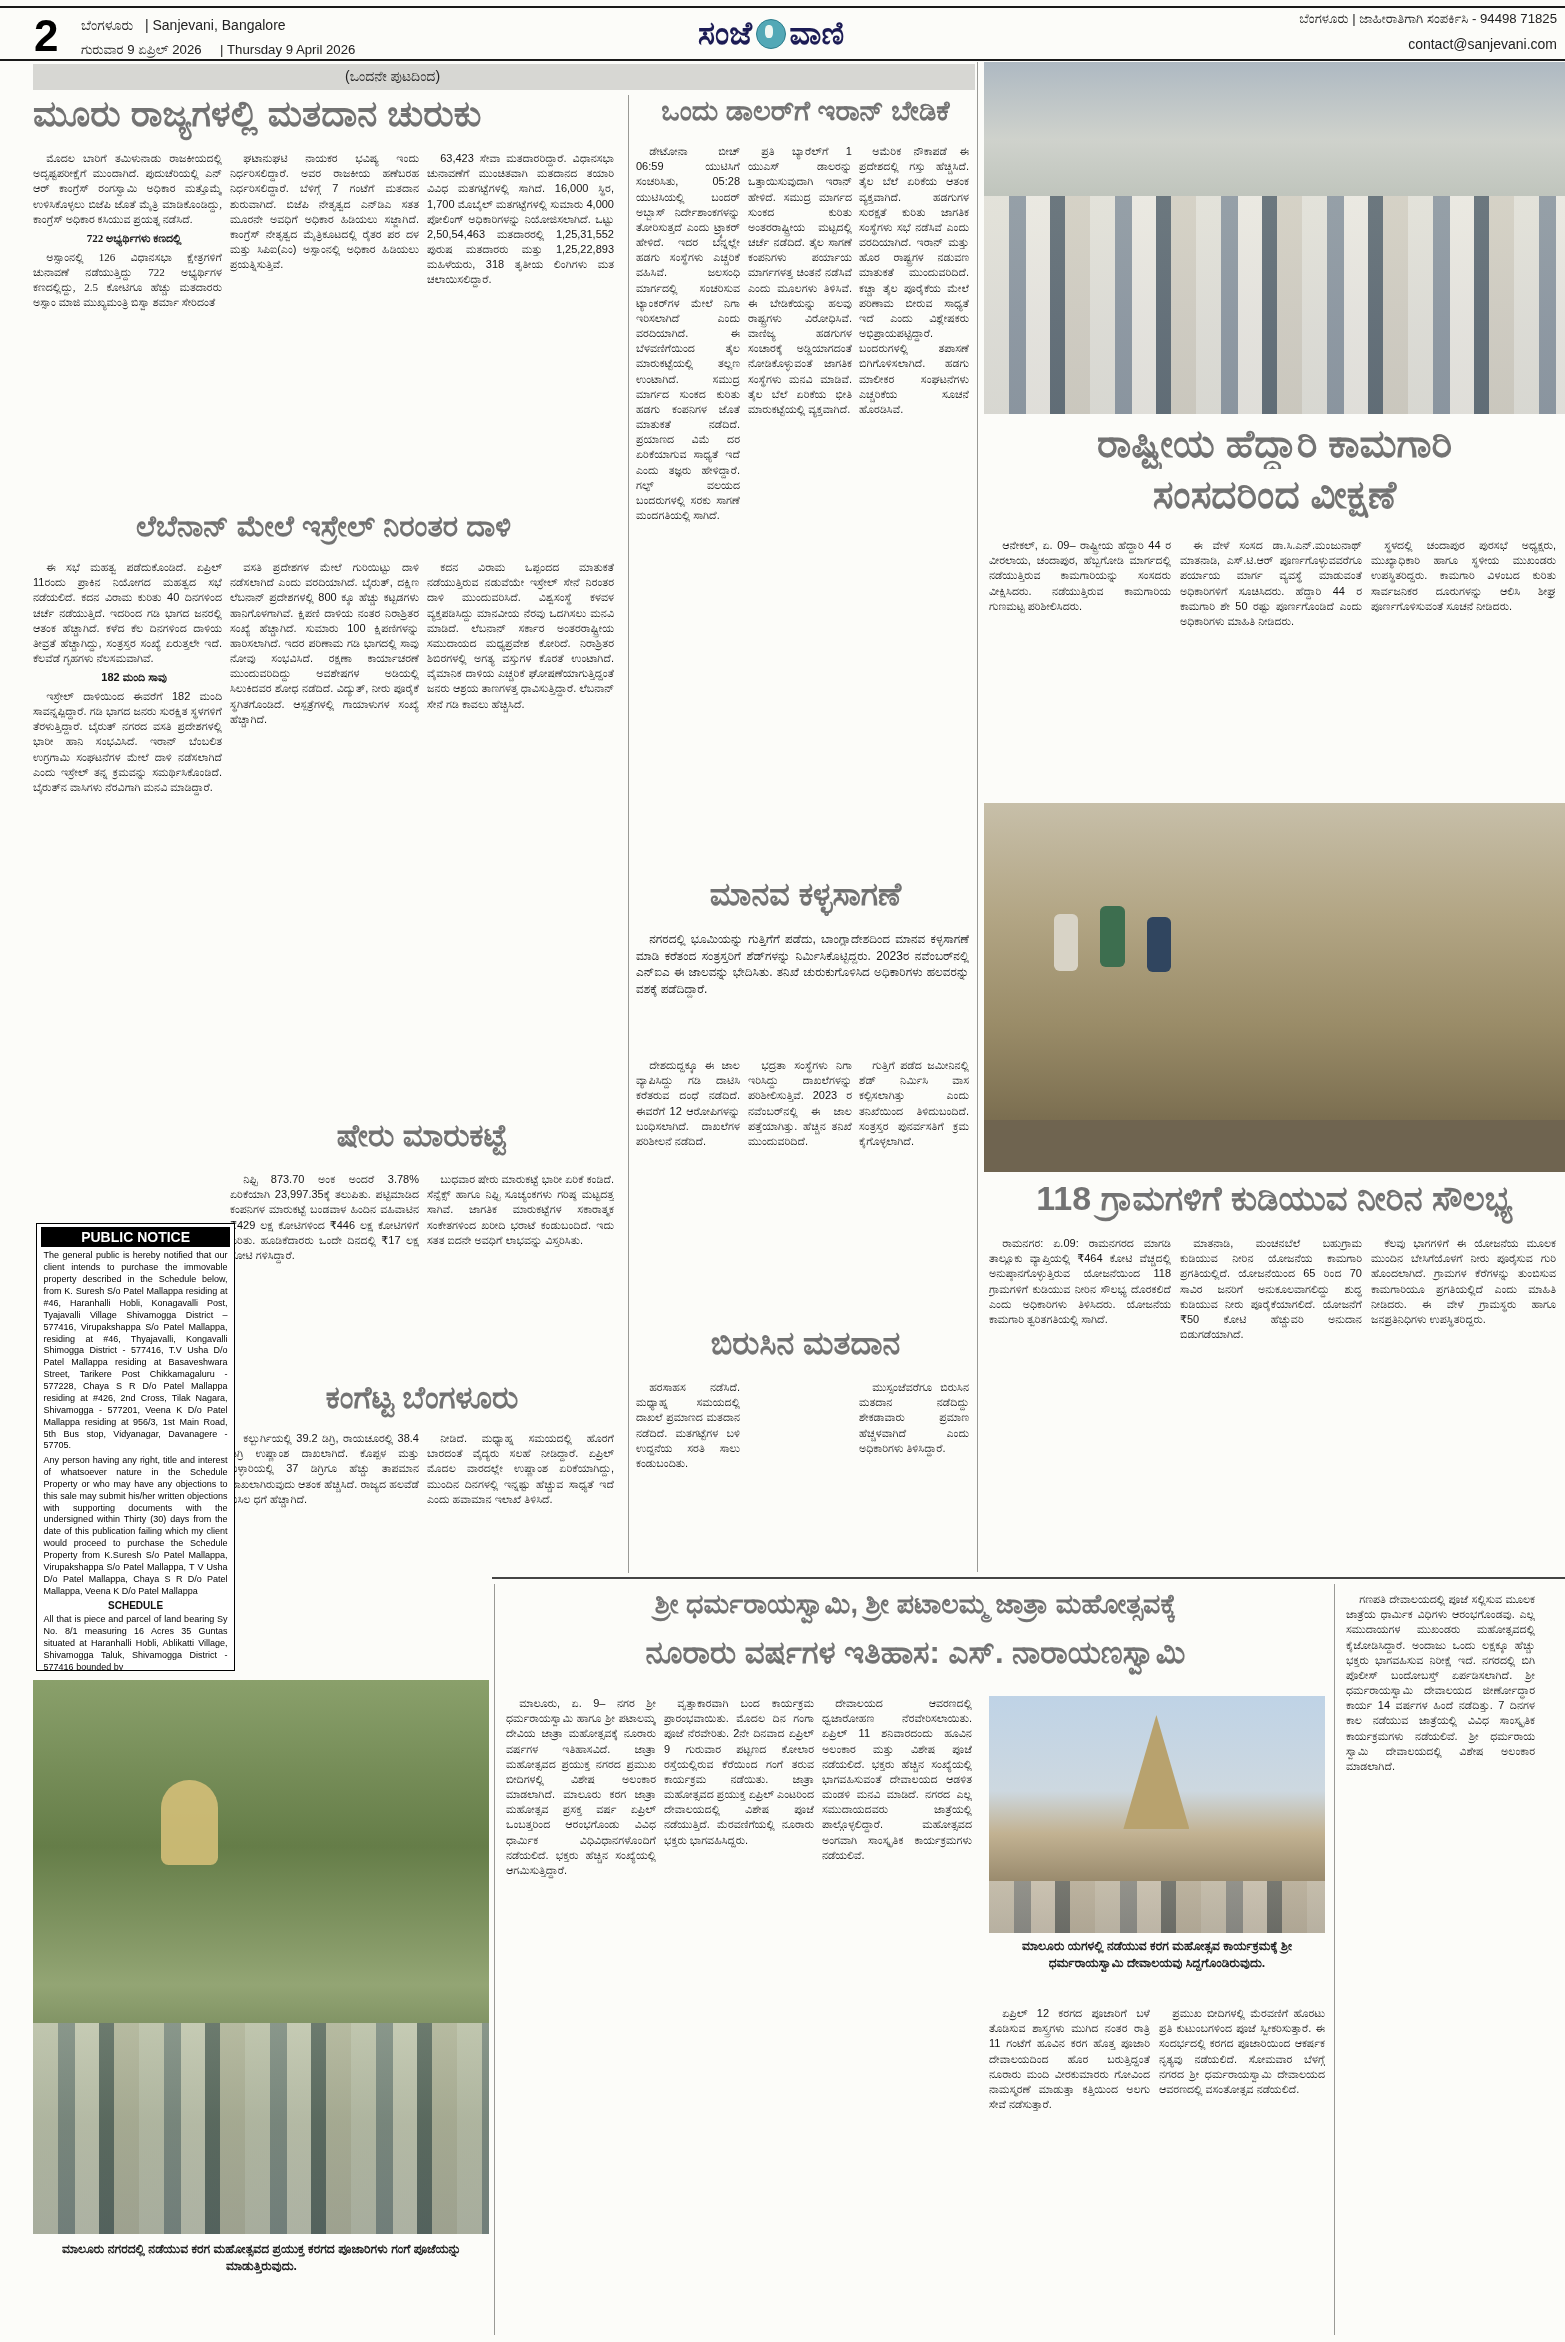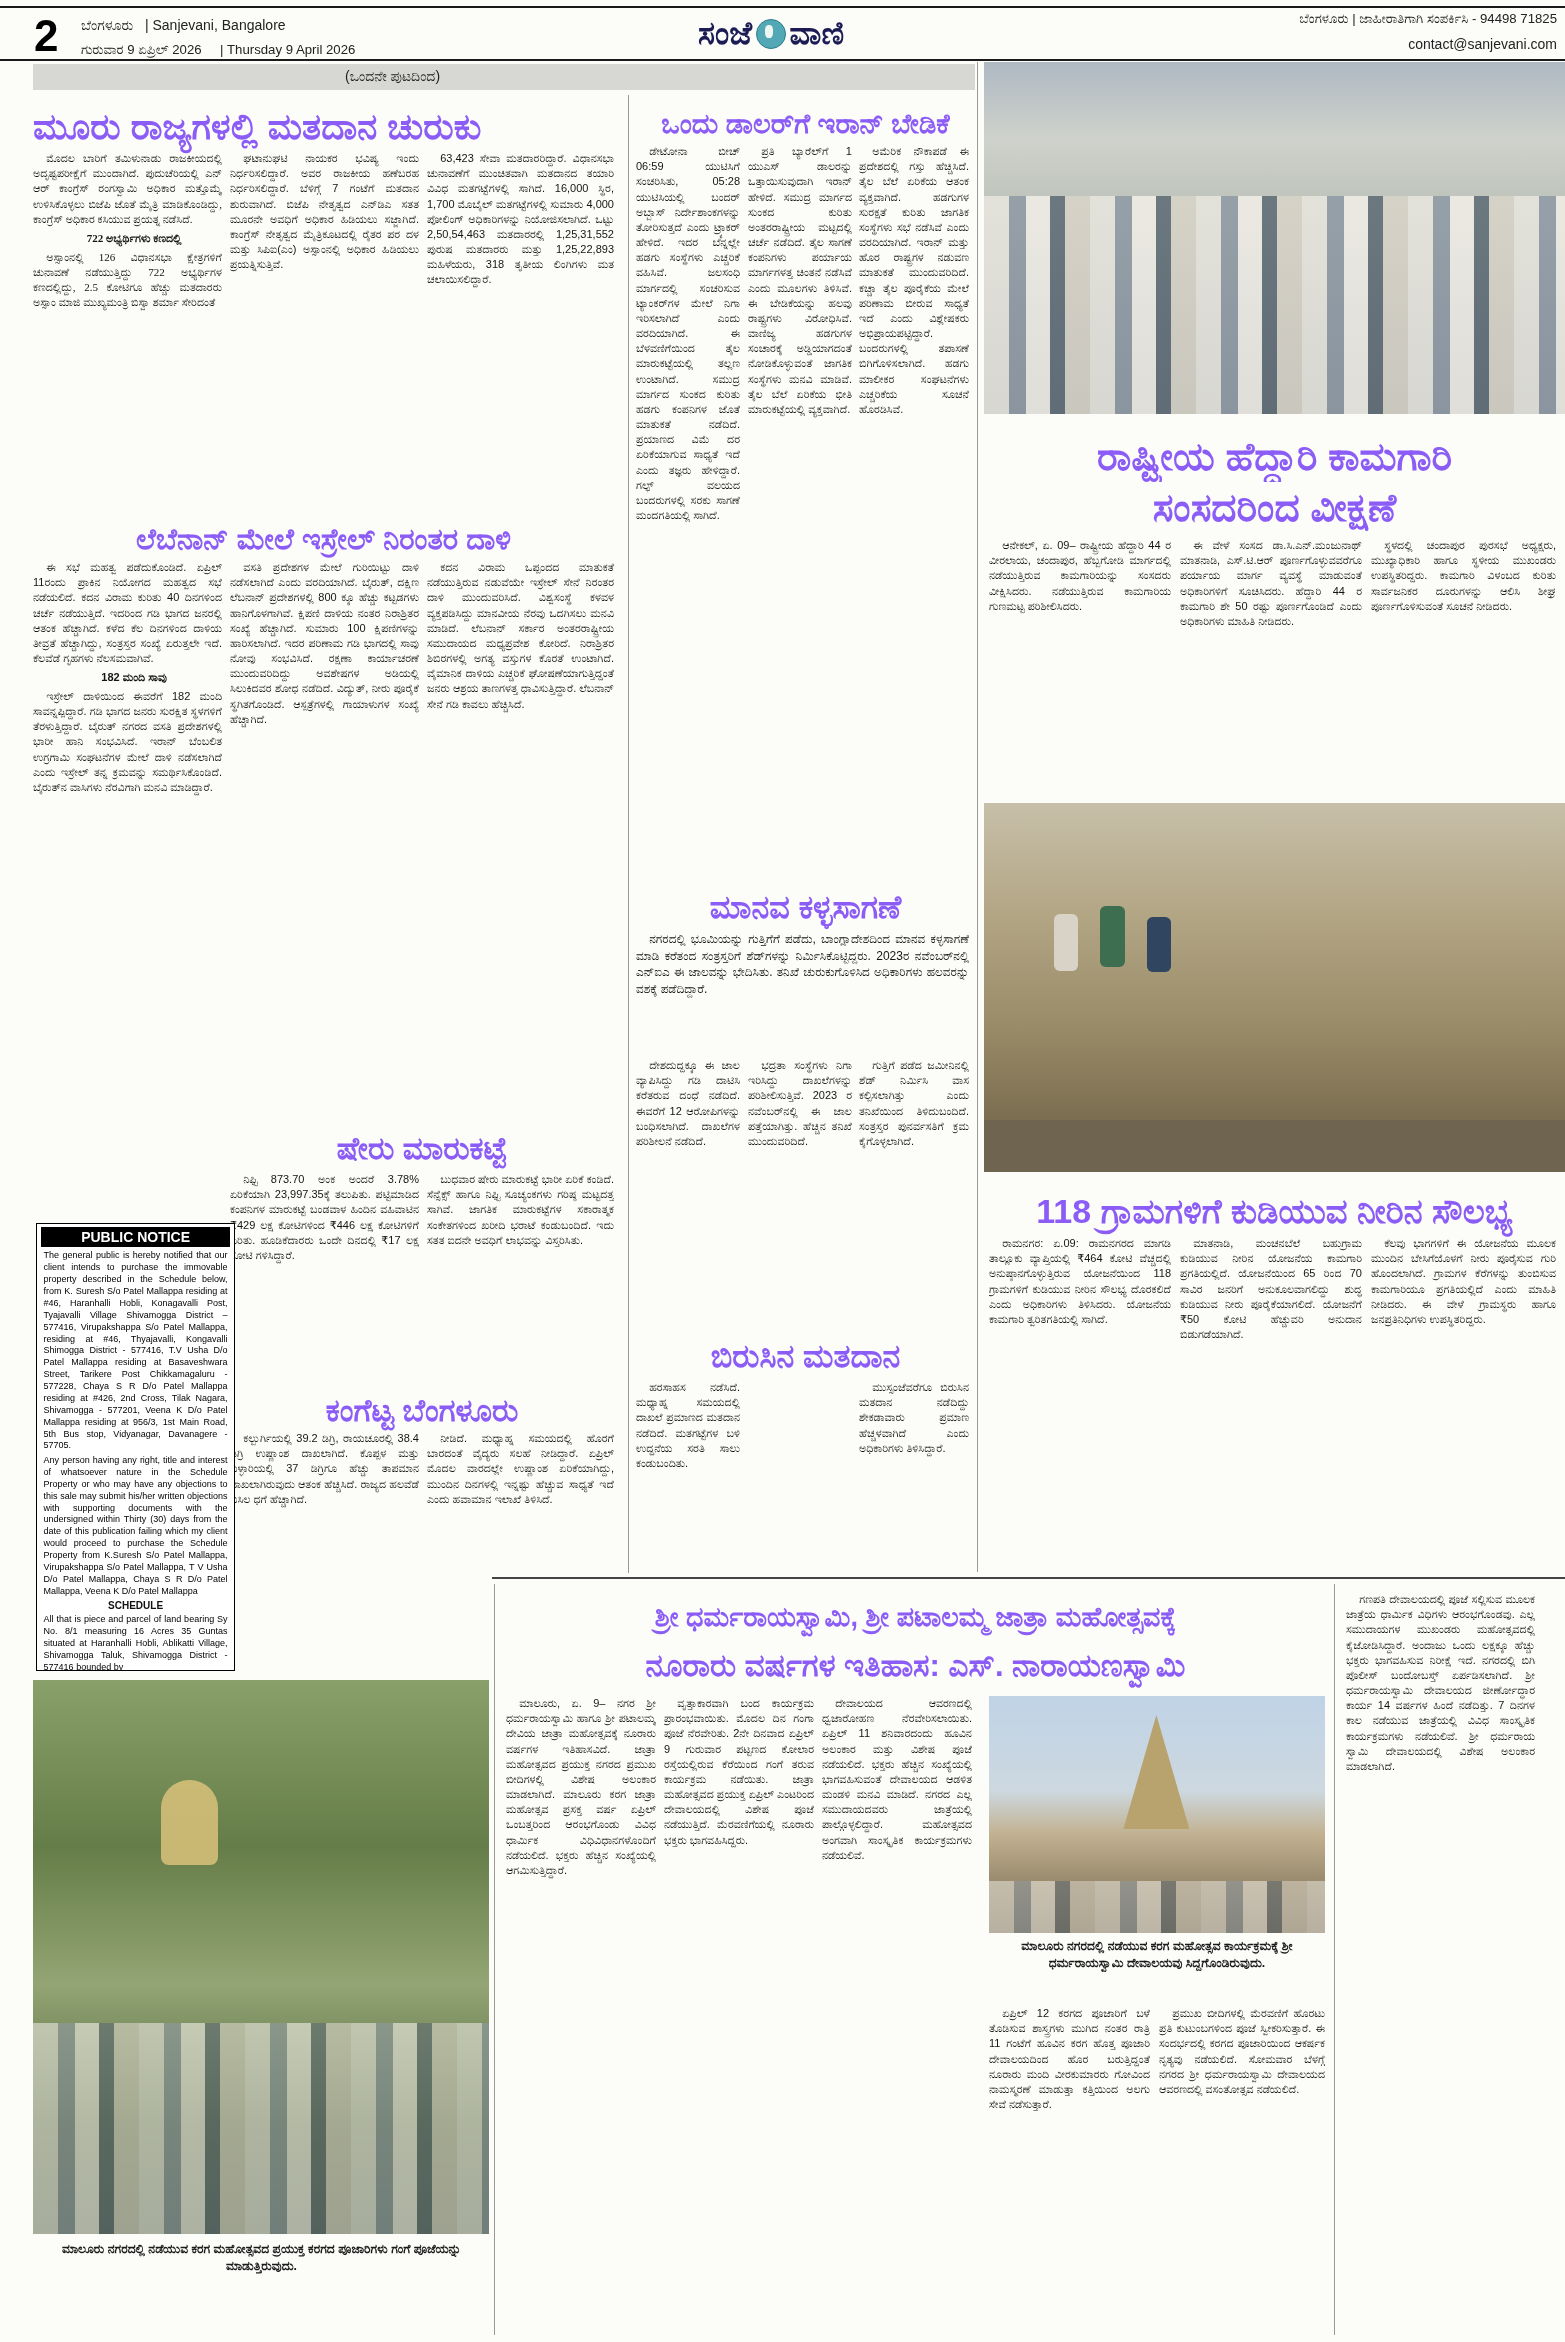--- a/index.html
+++ b/index.html
@@ -4,21 +4,21 @@
 <style>
   html,body{margin:0;padding:0;background:#e8e8e4;}
   .page{position:relative;width:1565px;height:2342px;background:#fcfcf9;margin:0 auto;
         font-family:"Liberation Sans","DejaVu Sans",sans-serif;color:#111;overflow:hidden;}
   .abs{position:absolute;}
   .rule{position:absolute;background:#1a1a1a;}
   .vrule{position:absolute;background:#9a9a96;width:0.9px;}
   .col{position:absolute;overflow:hidden;text-align:justify;font-size:11px;line-height:1.38;color:#141414;}
   .col p{margin:0 0 3.8px 0;text-indent:13.2px;}
   .subhead{font-weight:bold;text-align:center;text-indent:0;margin:3.8px 0;}
-  .h{position:absolute;font-weight:bold;color:#8b5cf6;line-height:1.05;overflow:hidden;margin-top:13px;}
+  .h{position:absolute;font-weight:bold;color:#737373;line-height:1.05;overflow:hidden;}
   .h.center{text-align:center;}
   .graybar{position:absolute;background:#d7d7d3;color:#222;font-size:14px;display:flex;align-items:center;}
   .photo{position:absolute;overflow:hidden;}
   .caption{position:absolute;font-size:12.3px;font-weight:bold;text-align:center;line-height:1.35;color:#1a1a1a;overflow:hidden;}
   .masthead{position:absolute;display:flex;align-items:center;gap:3.8px;font-weight:bold;
             font-size:32px;color:#1c1c55;font-family:"Liberation Serif","DejaVu Serif",serif;}
   .mast-logo{width:28px;height:28px;border-radius:50%;background:#53a8b6;border:1.9px solid #2d7d8c;
              display:inline-block;position:relative;}
   .mast-logo::after{content:"";position:absolute;left:8.5px;top:5.7px;width:7.6px;height:13.2px;background:#eef6f2;border-radius:40%;}
   .notice{position:absolute;border:1.9px solid #000;background:#fff;padding:4.7px 6.6px;overflow:hidden;}
@@ -213,21 +213,21 @@
   <div class="col" style="left:822px;top:1696px;width:150px;height:636px;">
     <p>ದೇವಾಲಯದ ಆವರಣದಲ್ಲಿ ಧ್ವಜಾರೋಹಣ ನೆರವೇರಿಸಲಾಯಿತು. ಏಪ್ರಿಲ್ 11 ಶನಿವಾರದಂದು ಹೂವಿನ ಅಲಂಕಾರ ಮತ್ತು ವಿಶೇಷ ಪೂಜೆ ನಡೆಯಲಿದೆ. ಭಕ್ತರು ಹೆಚ್ಚಿನ ಸಂಖ್ಯೆಯಲ್ಲಿ ಭಾಗವಹಿಸುವಂತೆ ದೇವಾಲಯದ ಆಡಳಿತ ಮಂಡಳಿ ಮನವಿ ಮಾಡಿದೆ. ನಗರದ ಎಲ್ಲ ಸಮುದಾಯದವರು ಜಾತ್ರೆಯಲ್ಲಿ ಪಾಲ್ಗೊಳ್ಳಲಿದ್ದಾರೆ. ಮಹೋತ್ಸವದ ಅಂಗವಾಗಿ ಸಾಂಸ್ಕೃತಿಕ ಕಾರ್ಯಕ್ರಮಗಳು ನಡೆಯಲಿವೆ.</p>
   </div>
 
   <div class="photo" style="left:989px;top:1696px;width:336px;height:237px;
        background:linear-gradient(180deg,#bfd3e6 0%,#cdd8e0 40%,#c2b292 58%,#96876a 80%,#7a6d54 100%);">
     <div class="abs" style="left:40%;top:8%;width:66px;height:114px;background:#b8a26e;
          clip-path:polygon(50% 0,100% 100%,0 100%);"></div>
     <div class="people-strip" style="height:22%;opacity:.55;"></div>
   </div>
-  <div class="caption" style="left:989px;top:1938px;width:336px;height:61px;">ಮಾಲೂರು ನಗರದಲ್ಲಿ ನಡೆಯುವ ಕರಗ ಮಹೋತ್ಸವ ಕಾರ್ಯಕ್ರಮಕ್ಕೆ ಶ್ರೀ ಧರ್ಮರಾಯಸ್ವಾಮಿ ದೇವಾಲಯವು ಸಿದ್ದಗೊಂಡಿರುವುದು.</div>
+  <div class="caption" style="left:989px;top:1938px;width:336px;height:61px;">ಮಾಲೂರು ಯಗಳಲ್ಲಿ ನಡೆಯುವ ಕರಗ ಮಹೋತ್ಸವ ಕಾರ್ಯಕ್ರಮಕ್ಕೆ ಶ್ರೀ ಧರ್ಮರಾಯಸ್ವಾಮಿ ದೇವಾಲಯವು ಸಿದ್ದಗೊಂಡಿರುವುದು.</div>
 
   <div class="col" style="left:989px;top:2006px;width:161px;height:326px;">
     <p>ಏಪ್ರಿಲ್ 12 ಕರಗದ ಪೂಜಾರಿಗೆ ಬಳೆ ತೊಡಿಸುವ ಶಾಸ್ತ್ರಗಳು ಮುಗಿದ ನಂತರ ರಾತ್ರಿ 11 ಗಂಟೆಗೆ ಹೂವಿನ ಕರಗ ಹೊತ್ತ ಪೂಜಾರಿ ದೇವಾಲಯದಿಂದ ಹೊರ ಬರುತ್ತಿದ್ದಂತೆ ನೂರಾರು ಮಂದಿ ವೀರಕುಮಾರರು ಗೋವಿಂದ ನಾಮಸ್ಮರಣೆ ಮಾಡುತ್ತಾ ಕತ್ತಿಯಿಂದ ಅಲಗು ಸೇವೆ ನಡೆಸುತ್ತಾರೆ.</p>
   </div>
   <div class="col" style="left:1159px;top:2006px;width:166px;height:326px;">
     <p>ಪ್ರಮುಖ ಬೀದಿಗಳಲ್ಲಿ ಮೆರವಣಿಗೆ ಹೊರಟು ಪ್ರತಿ ಕುಟುಂಬಗಳಿಂದ ಪೂಜೆ ಸ್ವೀಕರಿಸುತ್ತಾರೆ. ಈ ಸಂದರ್ಭದಲ್ಲಿ ಕರಗದ ಪೂಜಾರಿಯಿಂದ ಆಕರ್ಷಕ ನೃತ್ಯವು ನಡೆಯಲಿದೆ. ಸೋಮವಾರ ಬೆಳಗ್ಗೆ ನಗರದ ಶ್ರೀ ಧರ್ಮರಾಯಸ್ವಾಮಿ ದೇವಾಲಯದ ಆವರಣದಲ್ಲಿ ವಸಂತೋತ್ಸವ ನಡೆಯಲಿದೆ.</p>
   </div>
 
   <div class="col" style="left:1346px;top:1592px;width:189px;height:740px;">
     <p>ಗಣಪತಿ ದೇವಾಲಯದಲ್ಲಿ ಪೂಜೆ ಸಲ್ಲಿಸುವ ಮೂಲಕ ಜಾತ್ರೆಯ ಧಾರ್ಮಿಕ ವಿಧಿಗಳು ಆರಂಭಗೊಂಡವು. ಎಲ್ಲ ಸಮುದಾಯಗಳ ಮುಖಂಡರು ಮಹೋತ್ಸವದಲ್ಲಿ ಕೈಜೋಡಿಸಿದ್ದಾರೆ. ಅಂದಾಜು ಒಂದು ಲಕ್ಷಕ್ಕೂ ಹೆಚ್ಚು ಭಕ್ತರು ಭಾಗವಹಿಸುವ ನಿರೀಕ್ಷೆ ಇದೆ. ನಗರದಲ್ಲಿ ಬಿಗಿ ಪೊಲೀಸ್ ಬಂದೋಬಸ್ತ್ ಏರ್ಪಡಿಸಲಾಗಿದೆ. ಶ್ರೀ ಧರ್ಮರಾಯಸ್ವಾಮಿ ದೇವಾಲಯದ ಜೀರ್ಣೋದ್ಧಾರ ಕಾರ್ಯ 14 ವರ್ಷಗಳ ಹಿಂದೆ ನಡೆದಿತ್ತು. 7 ದಿನಗಳ ಕಾಲ ನಡೆಯುವ ಜಾತ್ರೆಯಲ್ಲಿ ವಿವಿಧ ಸಾಂಸ್ಕೃತಿಕ ಕಾರ್ಯಕ್ರಮಗಳು ನಡೆಯಲಿವೆ. ಶ್ರೀ ಧರ್ಮರಾಯ ಸ್ವಾಮಿ ದೇವಾಲಯದಲ್ಲಿ ವಿಶೇಷ ಅಲಂಕಾರ ಮಾಡಲಾಗಿದೆ.</p>

